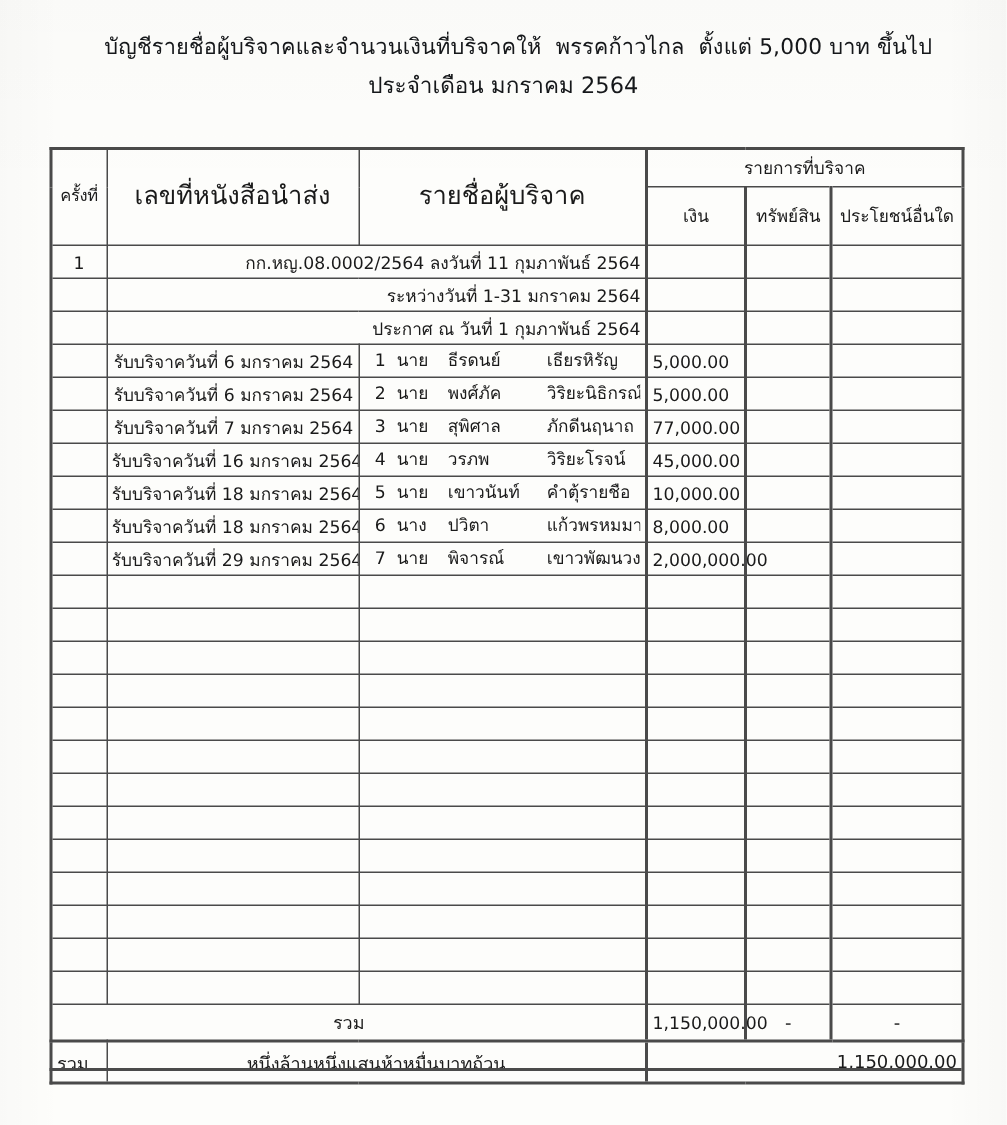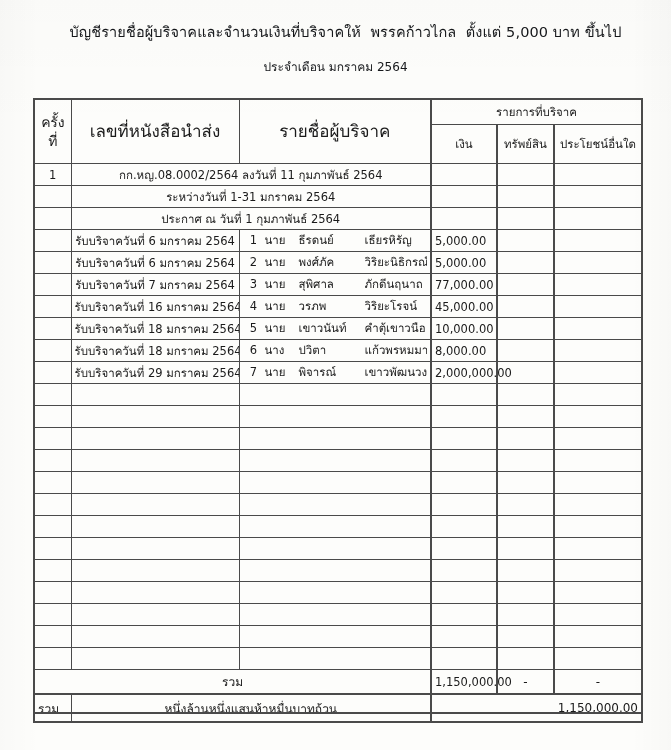--- a/index.html
+++ b/index.html
@@ -32,22 +32,22 @@
   }
   .doc-title {
     font-size: 14.5px;
     letter-spacing: 0.1px;
     line-height: 1.5;
     color: #15171a;
     white-space: pre;
     padding-left: 20px;
   }
   .doc-subtitle {
-    margin-top: 14px;
-    font-size: 12px;
+    margin-top: 2px;
+    font-size: 15px;
     line-height: 1.5;
     color: #15171a;
   }
 
   
   .table-wrap {
     position: absolute;
     left: 33px;
     top: 98px;
     width: 608px;
@@ -91,24 +91,24 @@
     height: 24px;
     text-align: center;
     font-size: 11.5px;
     margin-top: 25px;
   }
   th.hdr-sub {
     height: 38px;
     text-align: center;
     font-size: 11.5px;
   }
-  th.hdr-no { font-size: 14px; letter-spacing: -0.2px; }
+  th.hdr-no { font-size: 11px; letter-spacing: -0.2px; }
 
   td.body-row { height: 21px; }
-  td.txt-l { text-align: center; }
+  td.txt-l { text-align: right; }
   td.txt-c { text-align: center; }
   td.txt-r { text-align: left; padding-right: 5px; margin-left: 8px; }
 
   
   .name-grid {
     display: flex;
     align-items: center;
     width: 100%;
     height: 19px;
     line-height: 19px;
@@ -276,21 +276,21 @@
             <td class="body-row txt-c thick-l outer-right"></td>
           </tr>
           <tr>
             <td class="body-row txt-c outer-left"></td>
             <td class="body-row txt-l docnum-cell">รับบริจาควันที่ 18 มกราคม 2564</td>
             <td class="body-row thick-r">
               <div class="name-grid">
                 <span class="name-idx">5</span>
                 <span class="name-title">นาย</span>
                 <span class="name-first">เขาวนันท์</span>
-                <span class="name-last">คำตุ้เขาวนือ</span>
+                <span class="name-last">คำตุ้รายชือ</span>
               </div>
             </td>
             <td class="body-row txt-r thick-l">10,000.00</td>
             <td class="body-row txt-c thick-l"></td>
             <td class="body-row txt-c thick-l outer-right"></td>
           </tr>
           <tr>
             <td class="body-row txt-c outer-left"></td>
             <td class="body-row txt-l docnum-cell">รับบริจาควันที่ 18 มกราคม 2564</td>
             <td class="body-row thick-r">

